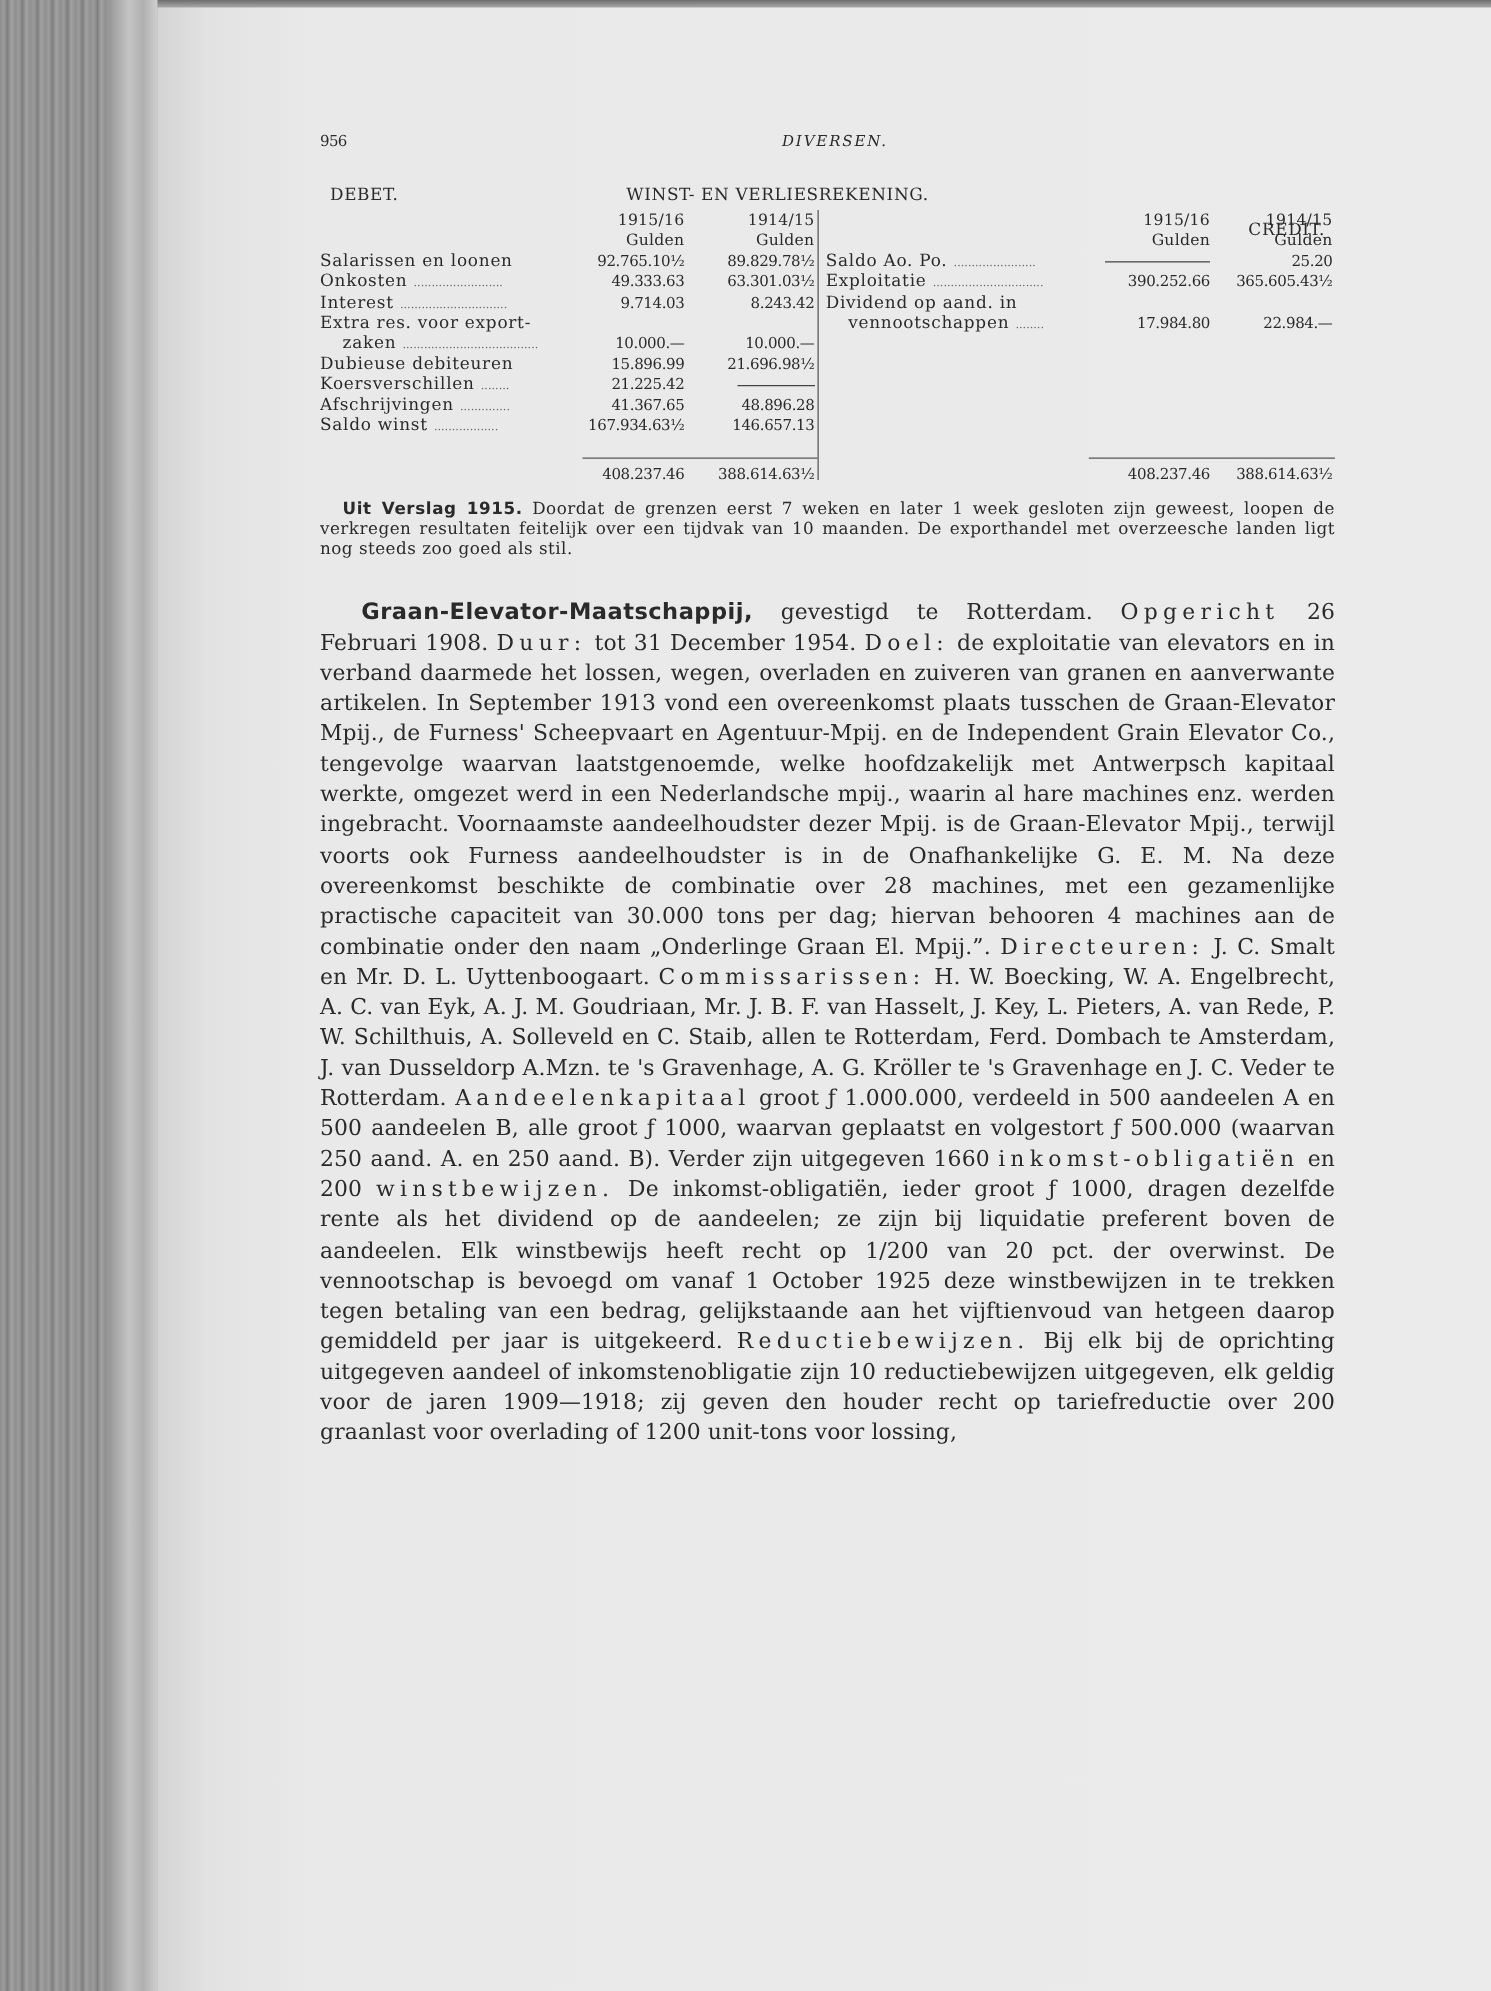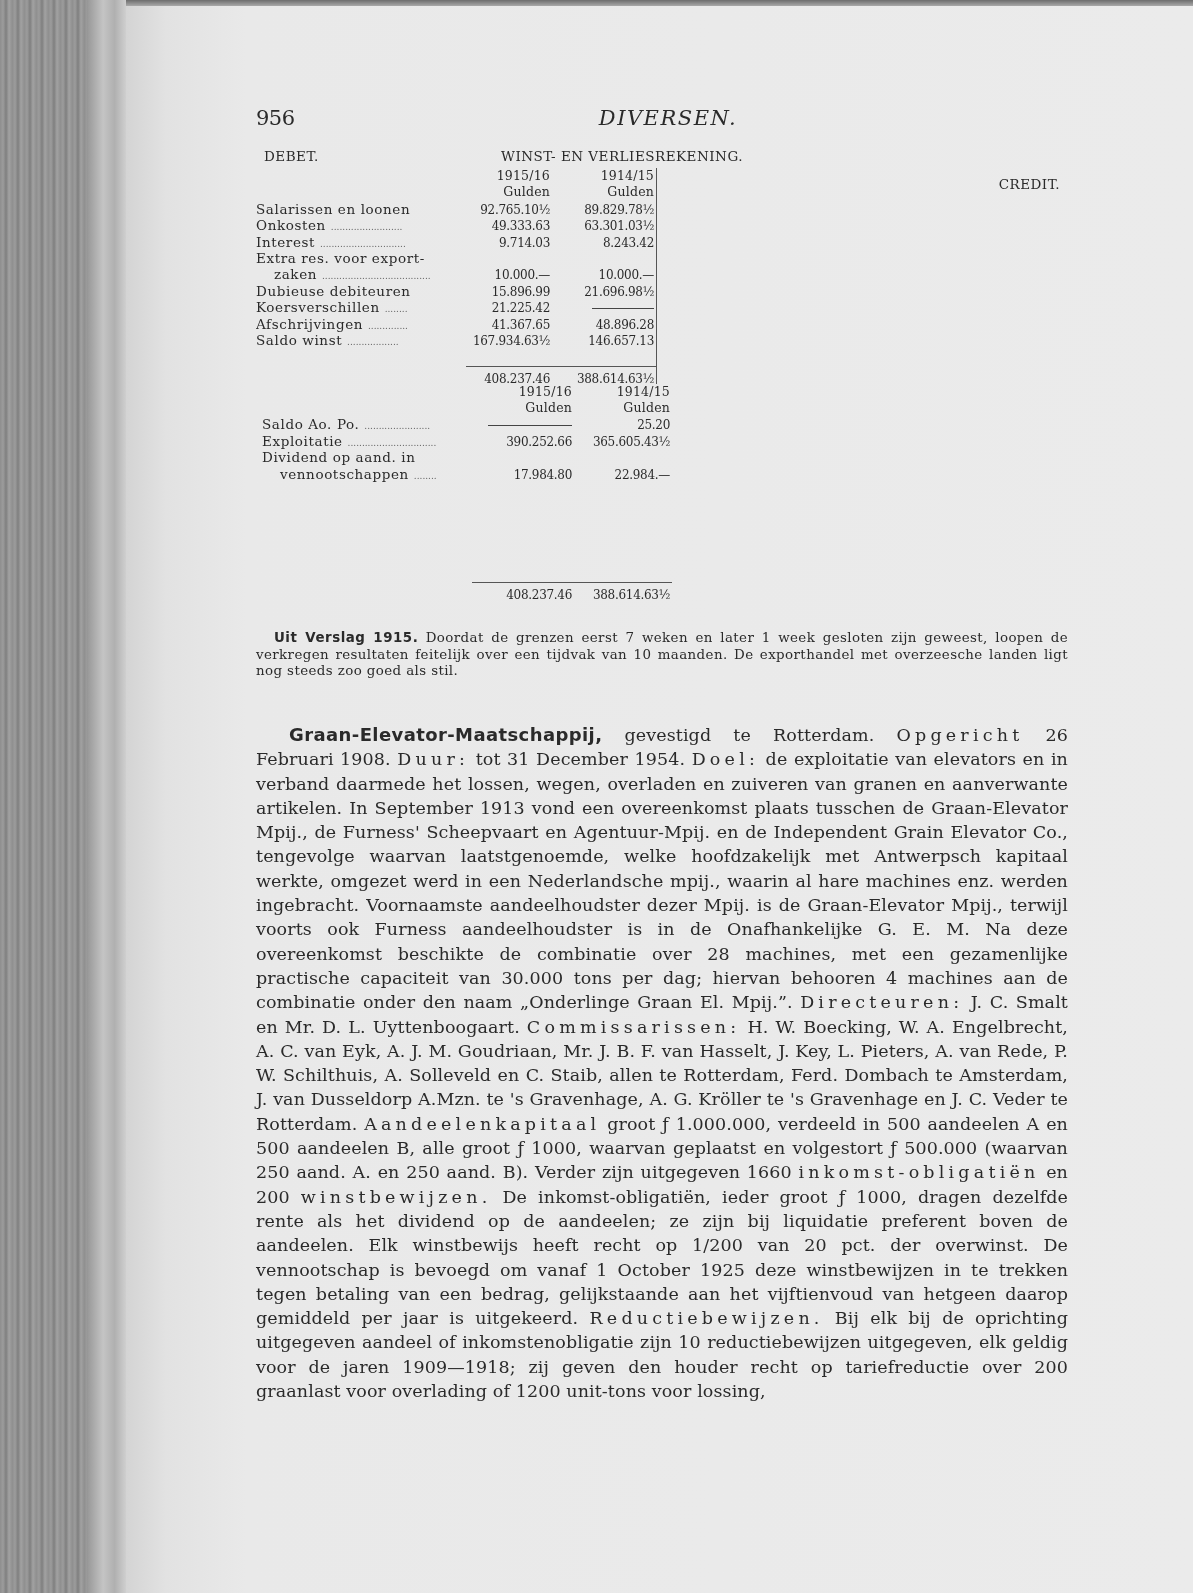--- a/index.html
+++ b/index.html
@@ -23,56 +23,56 @@
     background: linear-gradient(#6d6d6d, #bdbdbd);
   }
   .page {
     position: absolute; left: 126px; top: 6px; width: 1067px; height: 1587px;
     background: linear-gradient(90deg, #d4d4d4 0px, #e2e2e2 40px, #e9e9e9 120px, #ebebeb 100%);
   }
   .content {
     position: absolute; left: 256px; top: 100px; width: 812px;
   }
   .runhead {
-    position: relative; height: 38px; font-size: 21px;
+    position: relative; height: 38px; font-size: 12px;
   }
   .runhead .pageno { position: absolute; left: 0; top: 6px; letter-spacing: -0.5px; }
   .runhead .section {
     position: absolute; left: 12px; right: 0; top: 6px; text-align: center;
     font-style: italic; letter-spacing: 1.5px;
   }
   
   .acct { position: relative; font-size: 13.5px; line-height: 16.4px; margin-top: 10px; }
   .acct-heads { position: relative; height: 20px; }
   .acct-heads span { position: absolute; top: 0; letter-spacing: 0.5px; }
   .h-debet { left: 8px; text-align: center; }
   .h-title { left: 245px; }
   .h-credit { right: 8px; margin-top: 28px; }
-  .acct-body { display: flex; position: relative; flex-direction: column; }
+  .acct-body { display: flex; position: relative; }
   .side { position: relative; }
   .side.debit { width: 400px; border-right: 1.5px solid #555; }
   .side.credit { width: 410px; padding-left: 6px; }
   .row { display: flex; align-items: baseline; height: 16.4px; white-space: nowrap; }
   .row .lbl { flex: 1; overflow: hidden; letter-spacing: 0.6px; }
   .row .lbl .dots { color: #666; letter-spacing: 0; font-size: 9px; }
   .row .v1, .row .v2 { width: 98px; text-align: right; font-size: 12px; letter-spacing: -0.3px; }
   .row .v2 { width: 104px; padding-right: 2px; }
   .side.credit .row .v1 { width: 110px; }
   .side.credit .row .v2 { width: 98px; }
   .row.hdr .v1, .row.hdr .v2 { font-size: 12.5px; }
   .row.hdr .v1, .row.hdr .v2 { letter-spacing: 0.2px; }
   .indent { padding-left: 18px; }
   .dash { display: inline-block; width: 62px; border-top: 1px solid #444; vertical-align: middle; }
   .sumline { height: 8px; border-bottom: 1px solid #555; margin-left: 210px; margin-top: 10px; }
   .side.credit .sumline { margin-left: 210px; }
   .total .v1, .total .v2 { padding-top: 4px; }
   .small-para { font-size: 13.4px; line-height: 16.2px; text-align: justify; margin-top: 24px; letter-spacing: 0.4px; text-indent: 18px; }
-  .small-para.report { margin-top: 31px; }
+  .small-para.report { margin-top: 16px; }
   .sans-bold { font-family: "DejaVu Sans", "Liberation Sans", sans-serif; font-weight: bold; letter-spacing: 0.5px; }
-  .main-para { font-size: 17.5px; line-height: 24.3px; text-align: justify; margin-top: 44px; text-indent: 33px; letter-spacing: 0.1px; }
+  .main-para { font-size: 17.5px; line-height: 24.3px; text-align: justify; margin-top: 30px; text-indent: 33px; letter-spacing: 0.1px; }
   .main-para .company { font-family: "DejaVu Sans", "Liberation Sans", sans-serif; font-weight: bold; font-size: 18px; letter-spacing: 0.4px; }
   .sp { letter-spacing: 4.2px; }
 </style>
 </head>
 <body>
 
 <div class="top-shadow"></div>
 <div class="spine"></div>
 <div class="spine-edge"></div>
 

